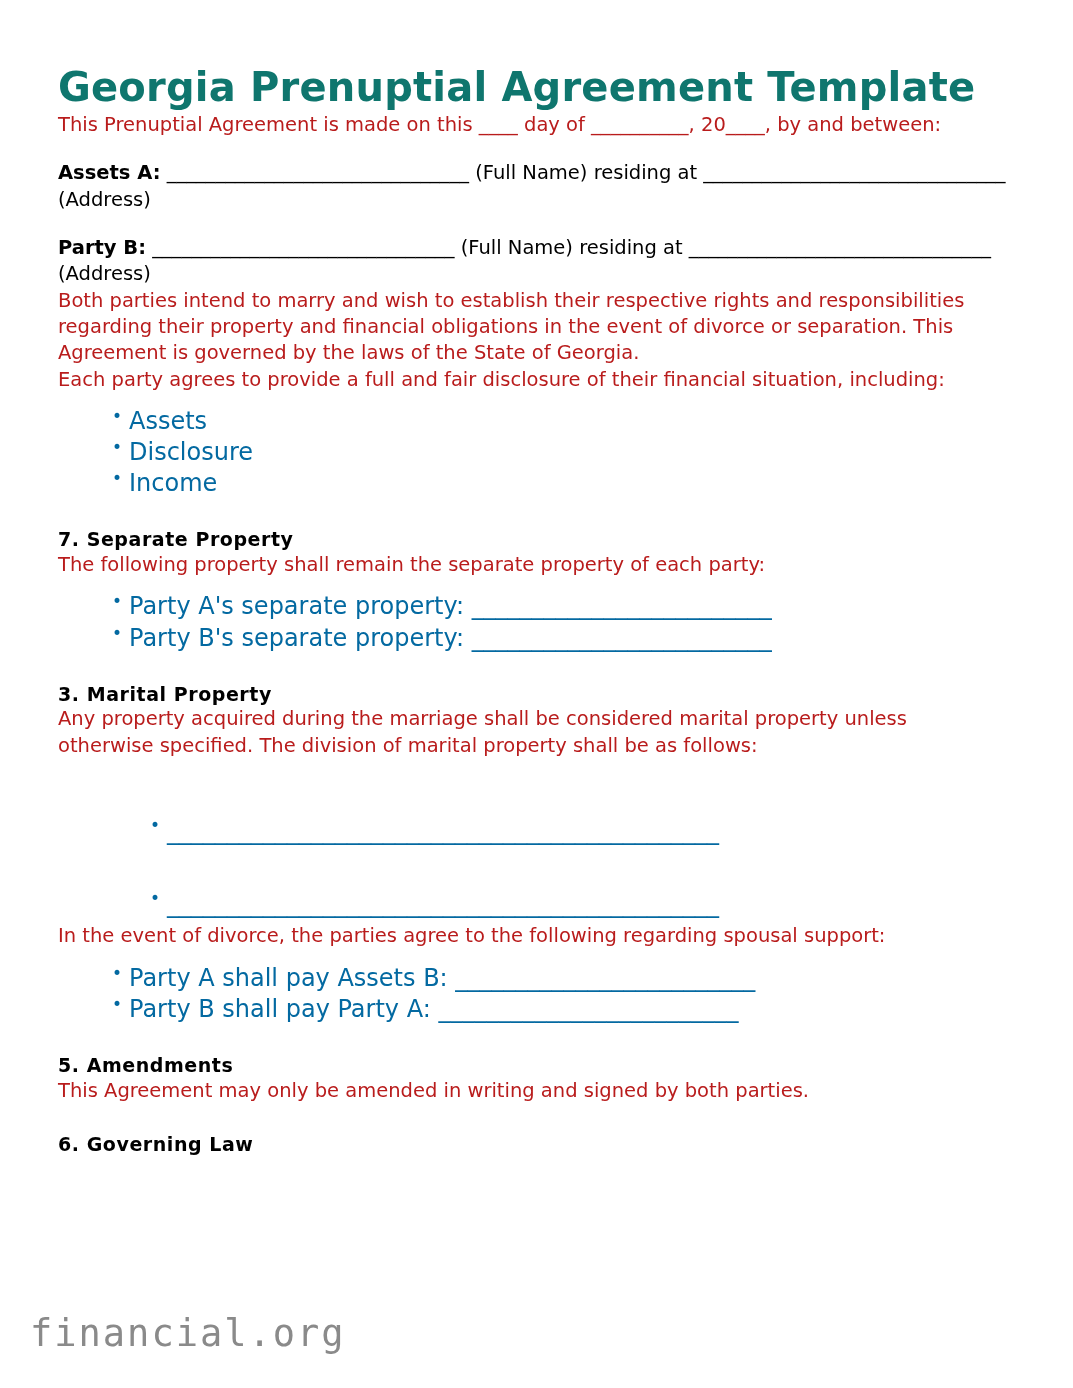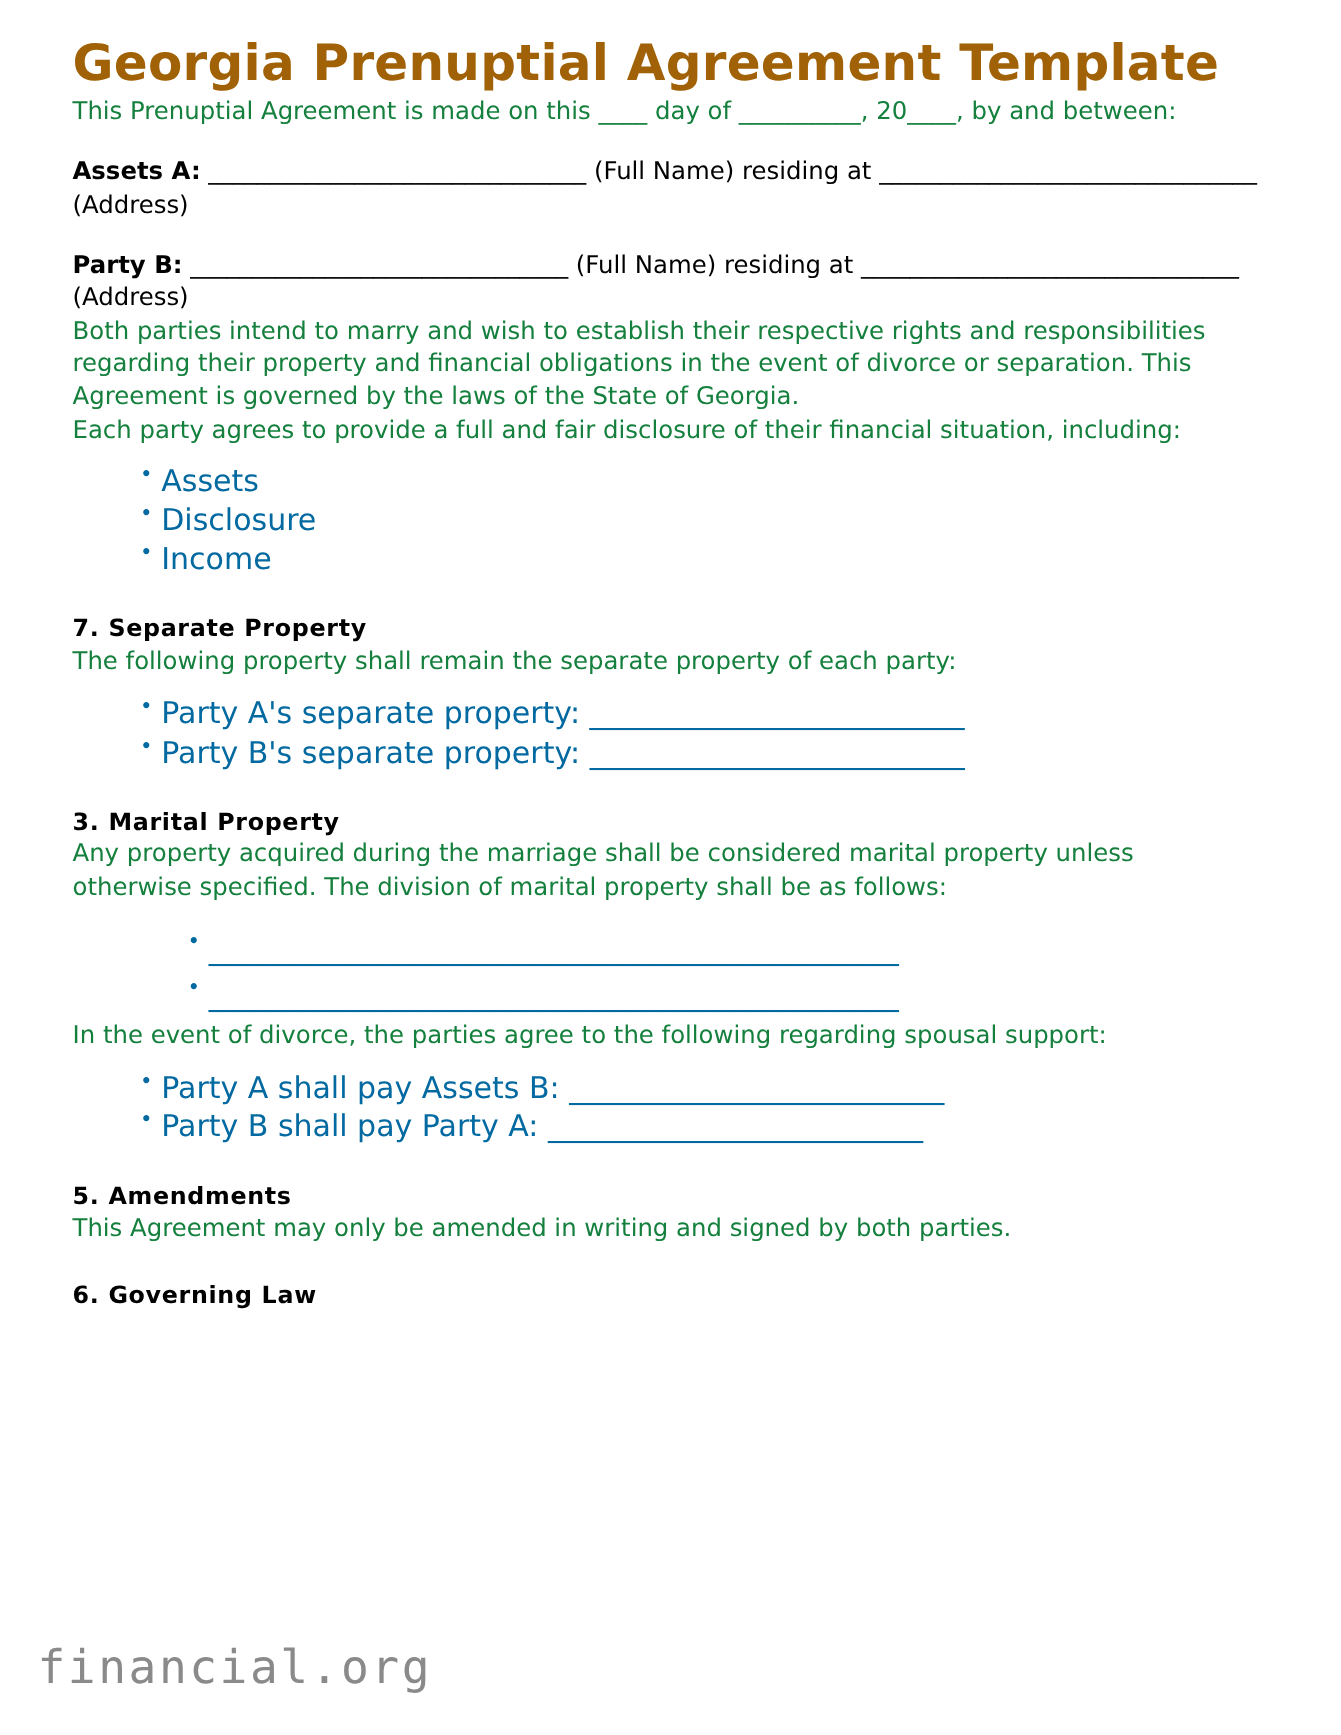--- a/index.html
+++ b/index.html
@@ -22,30 +22,30 @@
     top: 0;
     width: 950px;
   }
 
   .doc-title {
     font-size: 40px;
     font-weight: bold;
     line-height: 1.25;
     letter-spacing: 0.2px;
     margin: 0;
-    padding-top: 26px;
-    color: #a16207;
+    padding-top: 62px;
+    color: #0f766e;
   }
 
   p.body-text {
     font-size: 19.5px;
     line-height: 1.35;
     margin: 0;
     padding: 0;
-    color: #15803d;
+    color: #b91c1c;
   }
 
   .intro { padding-top: 29px; }
 
   .party-block {
     font-size: 19.5px;
     line-height: 1.35;
     margin: 0;
     padding-top: 22px;
   }
@@ -83,20 +83,21 @@
     top: -1px;
     font-size: 17px;
   }
 
   ul.doc-list.indented {
     padding-left: 92px;
     padding-top: 18px;
   }
   ul.doc-list.indented li {
     line-height: 1.55;
+    margin-top: 36px;
   }
 
   .watermark {
     position: absolute;
     left: 30px;
     top: 1312px;
     font-family: "DejaVu Sans Mono", "Liberation Mono", monospace;
     font-size: 37px;
     letter-spacing: 2px;
     color: #8a8a8a;

